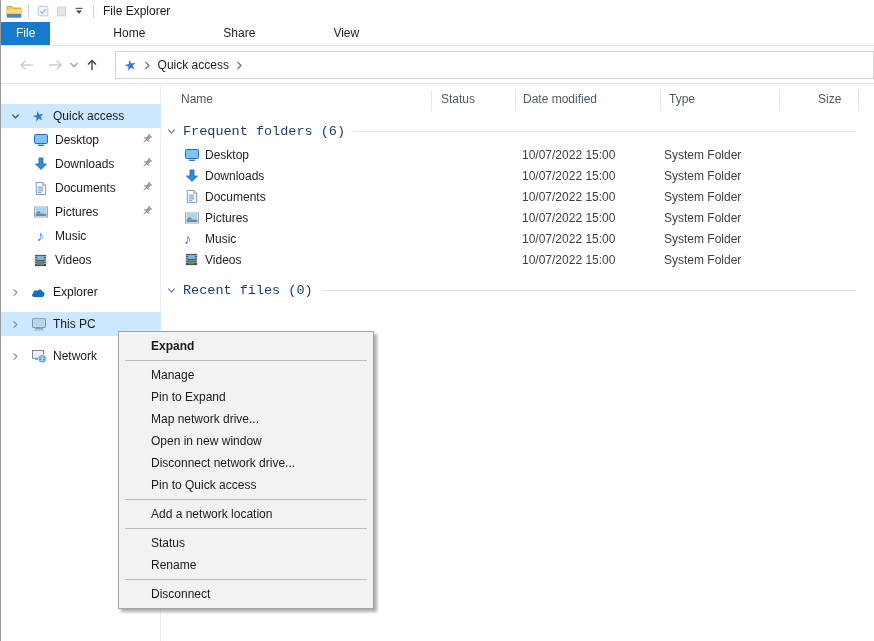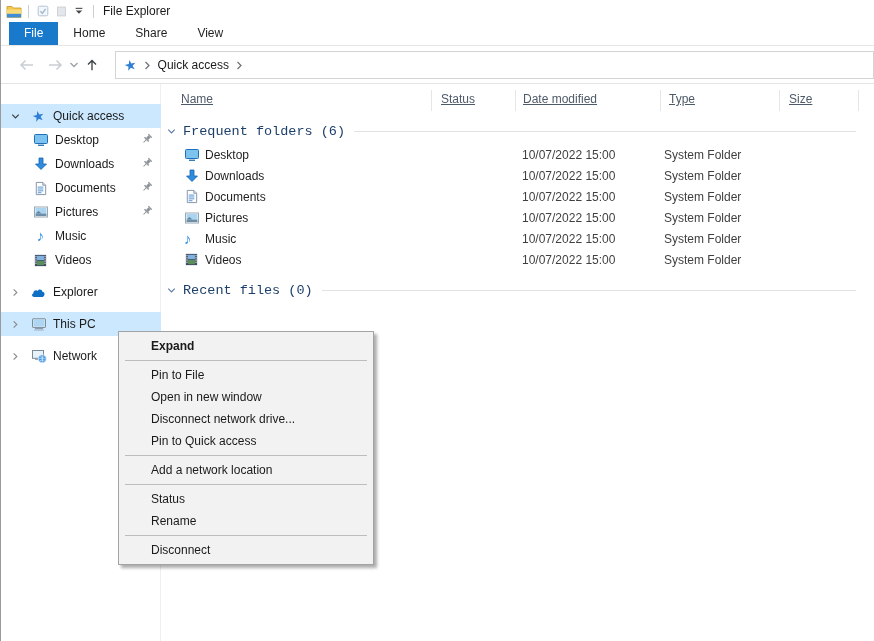--- a/index.html
+++ b/index.html
@@ -8,21 +8,21 @@
     border-left:1px solid #9a9a9a;box-sizing:border-box;overflow:hidden;}
 
   
   .titlebar{position:absolute;top:0;left:0;right:0;height:22px;display:flex;align-items:center;padding-left:4px;}
   .qat-sep{width:1px;height:13px;background:#cfcfcf;margin:0 5px;}
   .qat-btn{display:flex;align-items:center;justify-content:center;width:18px;height:18px;}
   .win-title{margin-left:4px;font-size:12px;color:#1a1a1a;}
 
   
   .tabs{position:absolute;top:22px;left:0;right:0;height:24px;display:flex;align-items:flex-end;
-    border-bottom:1px solid #e6e6e6;box-sizing:border-box;padding-left:8px;}
+    border-bottom:1px solid #e6e6e6;box-sizing:border-box;padding-left:0;gap:48px;}
   .tab{height:23px;line-height:23px;padding:0 15px;color:#1f1f1f;}
   .tab.active{background:#1979ca;color:#fff;}
 
   
   .navbar{position:absolute;top:46px;left:0;right:0;height:38px;border-bottom:1px solid #e4e4e4;box-sizing:border-box;}
   .nav-btn{position:absolute;top:8px;width:22px;height:22px;display:flex;align-items:center;justify-content:center;}
   .addr{position:absolute;left:114px;right:0;top:5px;height:28px;border:1px solid #d4d4d4;box-sizing:border-box;
     display:flex;align-items:center;padding-left:8px;gap:7px;background:#fff;}
   .addr-label{font-size:12px;color:#1a1a1a;}
 
@@ -33,21 +33,21 @@
   .tw{width:14px;margin-left:7px;display:flex;align-items:center;justify-content:center;}
   .sic{width:17px;margin-left:8px;display:flex;align-items:center;justify-content:center;}
   .srow.child .sic{margin-left:10px;}
   .slab{margin-left:6px;white-space:nowrap;}
   .pin{position:absolute;right:7px;top:4px;width:14px;height:14px;}
   .star{color:#2f7fd6;font-size:14px;display:inline-block;transform:rotate(-12deg);}
 
   
   .content{position:absolute;top:84px;left:160px;right:0;bottom:0;}
   .col-hdrs{position:absolute;top:4px;left:0;right:0;height:24px;}
-  .chdr{position:absolute;top:4px;font-size:12px;color:#4e5a68;text-decoration:underline;}
+  .chdr{position:absolute;top:4px;font-size:12px;color:#4e5a68;}
   .csep{position:absolute;top:2px;height:21px;width:1px;background:#e6e6e6;}
   .group-hdr{position:absolute;left:0;right:0;height:20px;display:flex;align-items:center;}
   .gchev{width:12px;margin-left:5px;display:flex;align-items:center;}
   .glabel{margin-left:5px;font-size:13.5px;color:#1d3f6b;white-space:nowrap;font-family:Liberation Mono, monospace;}
   .gline{flex:1;margin:0 18px 0 9px;border-top:1px solid #e2e2e2;}
   .rows{position:absolute;top:61px;left:0;right:0;}
   .frow{position:relative;height:21px;}
   .fic{position:absolute;left:23px;top:2px;width:16px;height:16px;}
   .fname{position:absolute;left:44px;top:3px;color:#1f1f1f;}
   .fdate{position:absolute;left:361px;top:3px;color:#3f3f3f;}
@@ -320,21 +320,21 @@
     </div>
   </div>
 
   <div class="content">
 
     <div class="col-hdrs">
       <span class="chdr" style="left:20px">Name</span>
       <span class="chdr" style="left:280px">Status</span>
       <span class="chdr" style="left:362px">Date modified</span>
       <span class="chdr" style="left:508px">Type</span>
-      <span class="chdr" style="left:628px">Size</span>
+      <span class="chdr" style="left:657px">Size</span>
       <span class="csep" style="left:270px"></span>
       <span class="csep" style="left:354px"></span>
       <span class="csep" style="left:499px"></span>
       <span class="csep" style="left:618px"></span>
       <span class="csep" style="left:697px"></span>
     </div>
 
     <div class="group-hdr" style="top:37px">
       <span class="gchev">
         <svg width="11" height="11" viewBox="0 0 12 12">
@@ -438,21 +438,23 @@
           </svg>
       </span>
       <span class="glabel">Recent files (0)</span>
       <span class="gline"></span>
     </div>
   </div>
 
   <div class="ctx">
     <div class="ctx-item default">Expand</div>
     <div class="ctx-sep"></div>
-    <div class="ctx-item">Pin to File</div>
+    <div class="ctx-item">Manage</div>
+    <div class="ctx-item">Pin to Expand</div>
+    <div class="ctx-item">Map network drive...</div>
     <div class="ctx-item">Open in new window</div>
     <div class="ctx-item">Disconnect network drive...</div>
     <div class="ctx-item">Pin to Quick access</div>
     <div class="ctx-sep"></div>
     <div class="ctx-item">Add a network location</div>
     <div class="ctx-sep"></div>
     <div class="ctx-item">Status</div>
     <div class="ctx-item">Rename</div>
     <div class="ctx-sep"></div>
     <div class="ctx-item">Disconnect</div>

